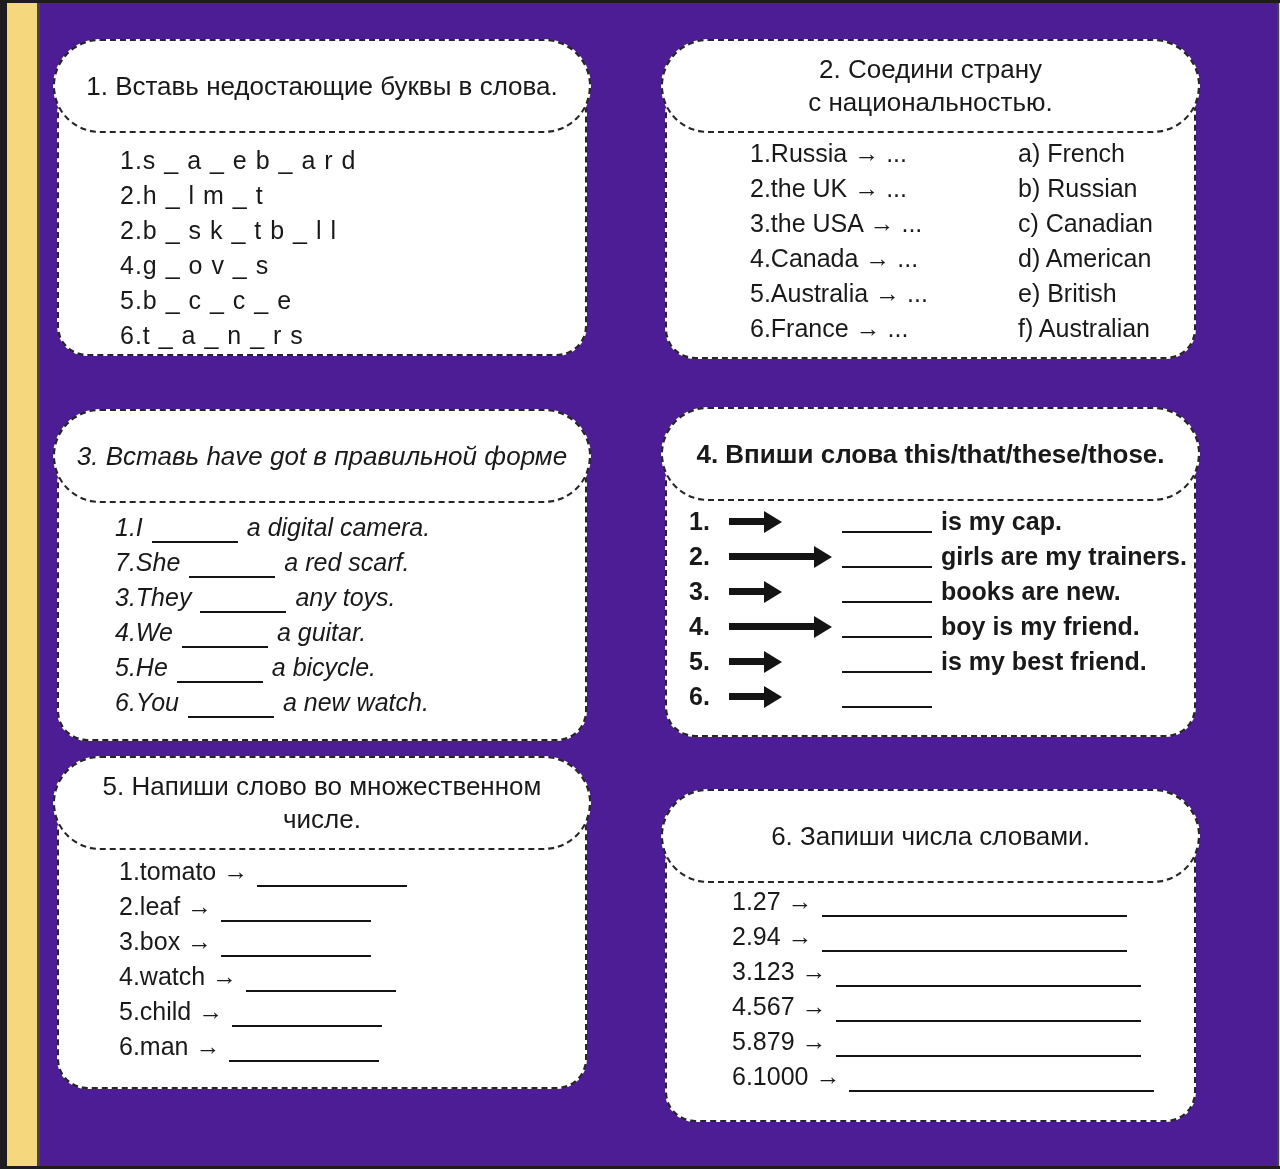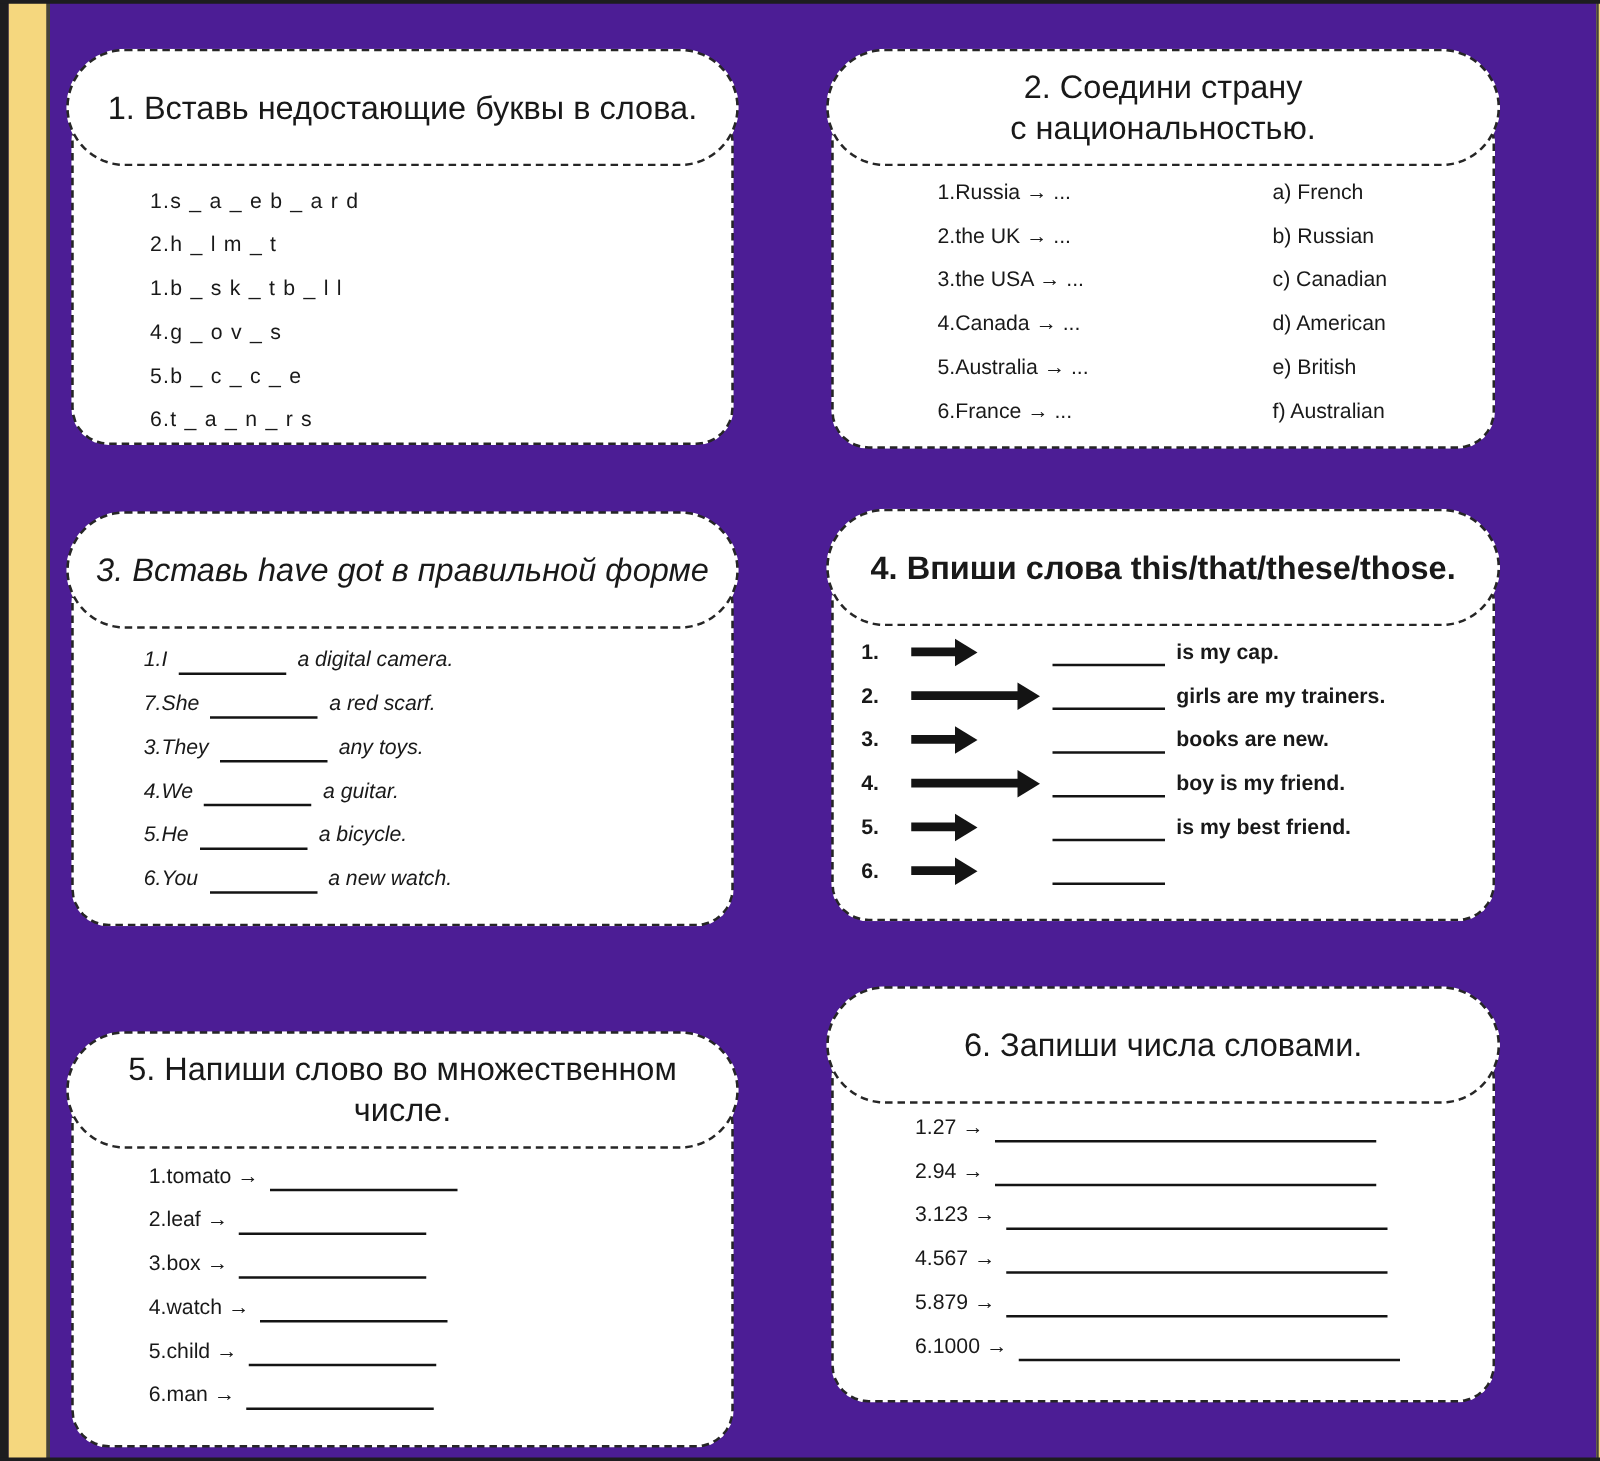--- a/index.html
+++ b/index.html
@@ -15,31 +15,31 @@
   #bar-right-black{right:0;width:10px;background:#1d1d1f;}
   #line-top{position:absolute;left:0;top:0;width:100%;height:3px;background:#1d1d1f;}
   #line-bottom{position:absolute;left:0;bottom:0;width:100%;height:3px;background:#1d1d1f;}
 
   
   .panel{position:absolute;border:2px dashed #262626;border-radius:30px;background:#fff;}
   #box1{left:57px;top:83px;width:526px;height:269px;}
   #box2{left:665px;top:83px;width:527px;height:272px;}
   #box3{left:57px;top:453px;width:526px;height:284px;font-style:italic;}
   #box4{left:665px;top:451px;width:527px;height:282px;font-weight:bold;}
-  #box5{left:57px;top:869px;width:526px;height:285px;}
+  #box5{left:57px;top:800px;width:526px;height:285px;}
   #box6{left:665px;top:833px;width:527px;height:285px;}
 
   .bubble{
     position:absolute;left:-6px;right:-6px;top:-46px;height:90px;z-index:2;
     background:#fff;border:2px dashed #262626;border-radius:47px;
     display:flex;flex-direction:column;align-items:center;justify-content:center;
     font-size:26px;line-height:33px;text-align:center;white-space:nowrap;
   }
 
-  .rows{position:absolute;font-size:17px;z-index:1;}
+  .rows{position:absolute;font-size:25px;z-index:1;}
   .row{height:35px;line-height:35px;white-space:nowrap;}
 
   #box1 .rows{left:61px;top:58px;letter-spacing:1px;}
   #box2 .rows{left:55px;top:51px;}
   #box3 .rows{left:56px;top:55px;}
   #box4 .rows{left:22px;top:51px;}
   #box5 .rows{left:60px;top:52px;}
   #box6 .rows{left:65px;top:49px;}
 
   
@@ -76,21 +76,21 @@
   <div id="line-top"></div>
   <div id="line-bottom"></div>
 
   <div class="panel" id="box1">
     <div class="bubble">
       <div>1. Вставь недостающие буквы в слова.</div>
     </div>
     <div class="rows">
       <div class="row"><span>1.s _ a _ e b _ a r d</span></div>
       <div class="row"><span>2.h _ l m _ t</span></div>
-      <div class="row"><span>1.b _ s k _ t b _ l l</span></div>
+      <div class="row"><span>2.b _ s k _ t b _ l l</span></div>
       <div class="row"><span>4.g _ o v _ s</span></div>
       <div class="row"><span>5.b _ c _ c _ e</span></div>
       <div class="row"><span>6.t _ a _ n _ r s</span></div>
     </div>
   </div>
 
   <div class="panel" id="box2">
     <div class="bubble">
       <div>2. Соедини страну</div>
       <div>с национальностью.</div>

